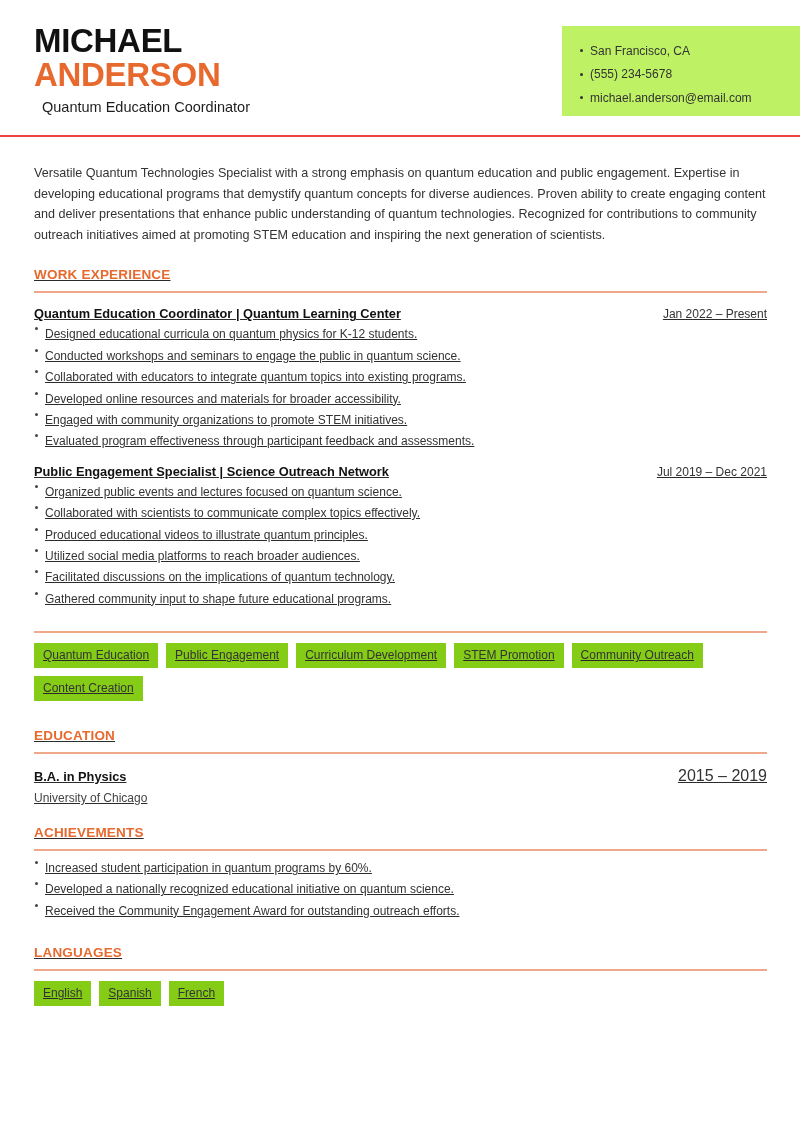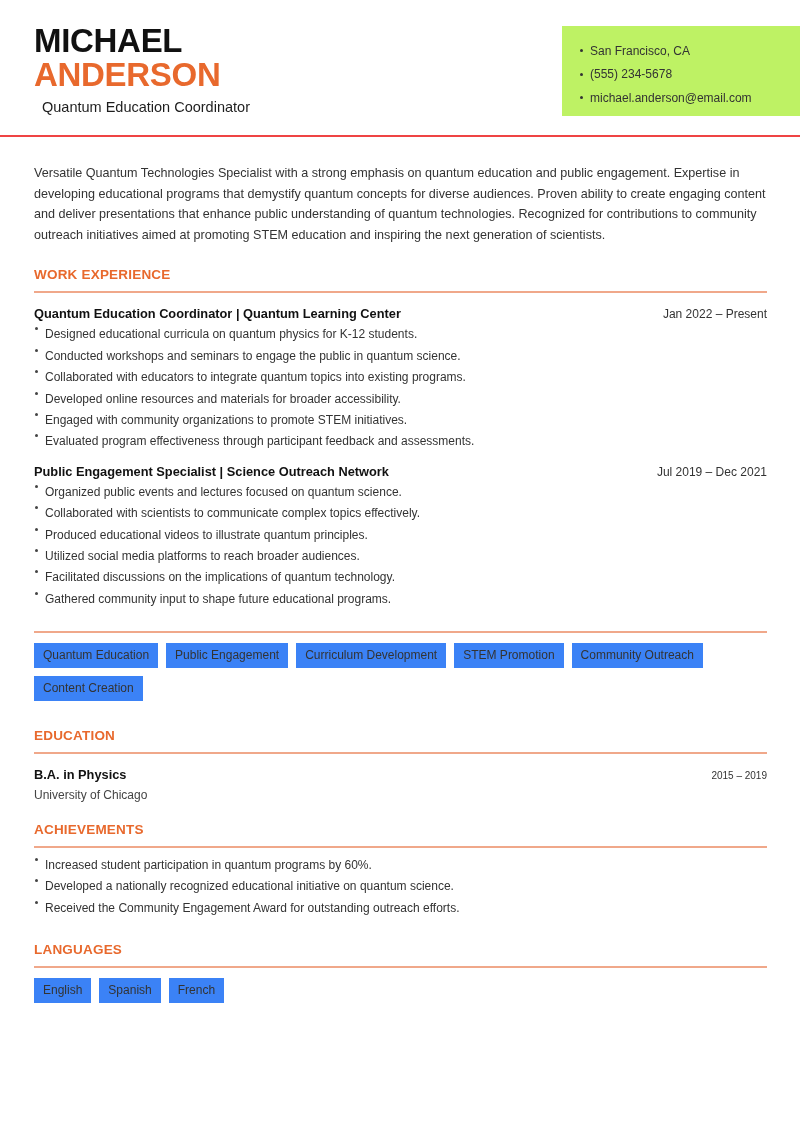--- a/index.html
+++ b/index.html
@@ -46,47 +46,47 @@
   .summary {
     font-size: 12.6px; line-height: 20.6px; color: #333333;
   }
   .section-title {
     font-size: 13.5px; font-weight: 700; color: #e8692d;
     letter-spacing: 0.2px;
   }
   .section-rule {
     height: 2px; background: #f0a88a; margin-top: 9px; width: 733px;
   }
-  .section { margin-top: 22px; }
+  .section { margin-top: 22px; text-decoration: underline; }
   .job-head {
     display: flex; justify-content: space-between; align-items: baseline;
     margin-top: 13px;
   }
   .job-role { font-size: 12.8px; font-weight: 700; color: #111111; }
   .job-dates { font-size: 12px; color: #333333; }
   ul.bullets { list-style: none; margin-top: 6px; }
   ul.bullets li {
     display: flex; 
     font-size: 12px; color: #333333; height: 21.4px;
   }
   ul.bullets li .dot {
     width: 3px; height: 3px; background: #444; border-radius: 50%;
     margin: 0 7px 0 1px; flex: none;
   }
   .chips { display: flex; flex-wrap: wrap; gap: 8px 8px; margin-top: 10px; width: 700px; }
   .chip {
-    background: #3b82f6; font-size: 12px; color: #333333;
+    background: #84cc16; font-size: 12px; color: #333333;
     padding: 0 9px; height: 25px; line-height: 25px;
   }
   .edu-head {
     display: flex; justify-content: space-between; align-items: baseline;
     margin-top: 13px;
   }
   .edu-degree { font-size: 12.8px; font-weight: 700; color: #111111; }
-  .edu-dates { font-size: 10px; color: #333333; }
+  .edu-dates { font-size: 16px; color: #333333; }
   .edu-school { font-size: 12px; color: #444444; margin-top: 6px; }
 </style>
 </head>
 <body>
 
 <div class="header">
   <div class="name-first">MICHAEL</div>
   <div class="name-last">ANDERSON</div>
   <div class="job-title">Quantum Education Coordinator</div>
   <div class="contact-box">

